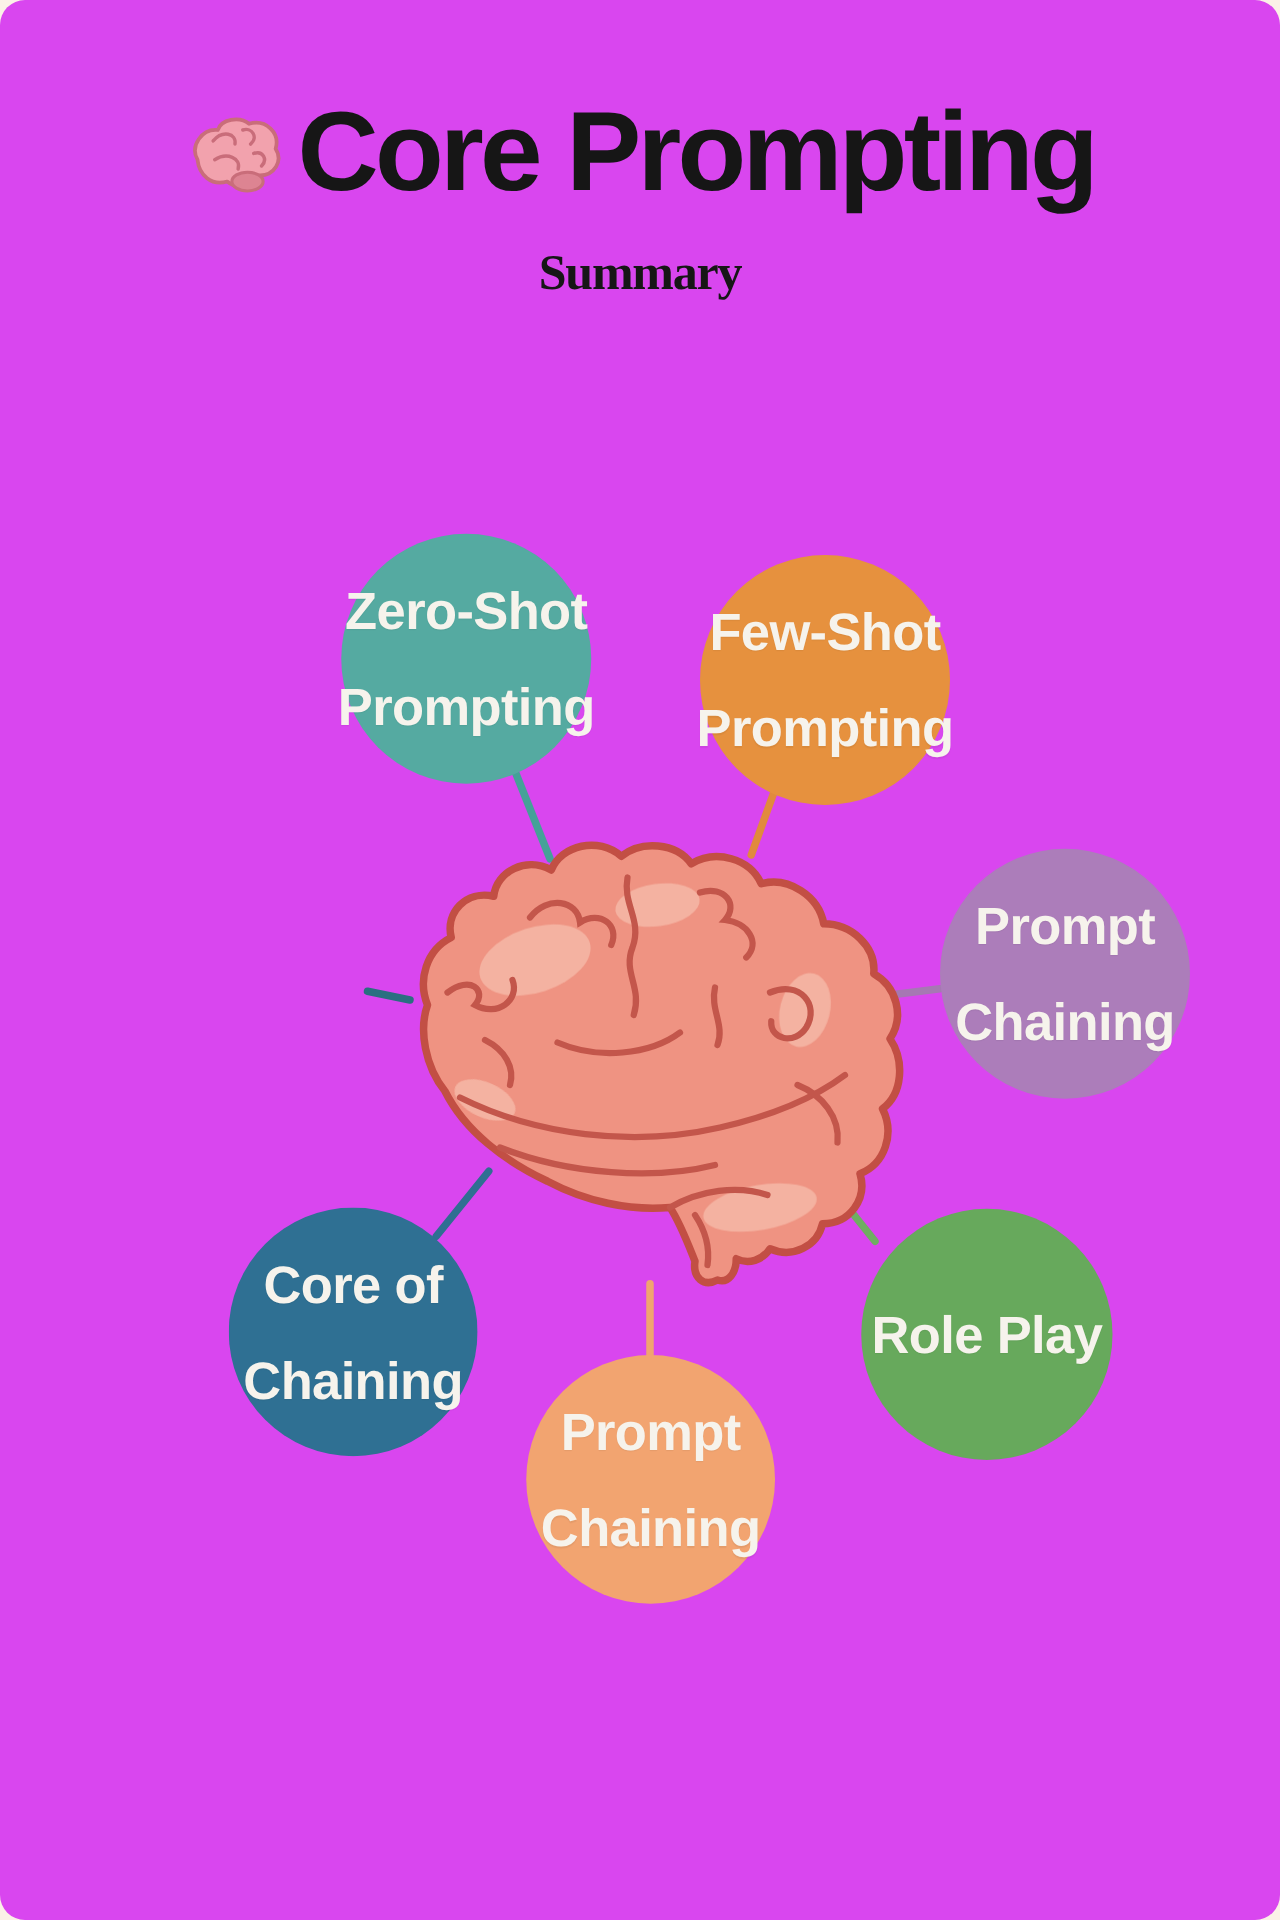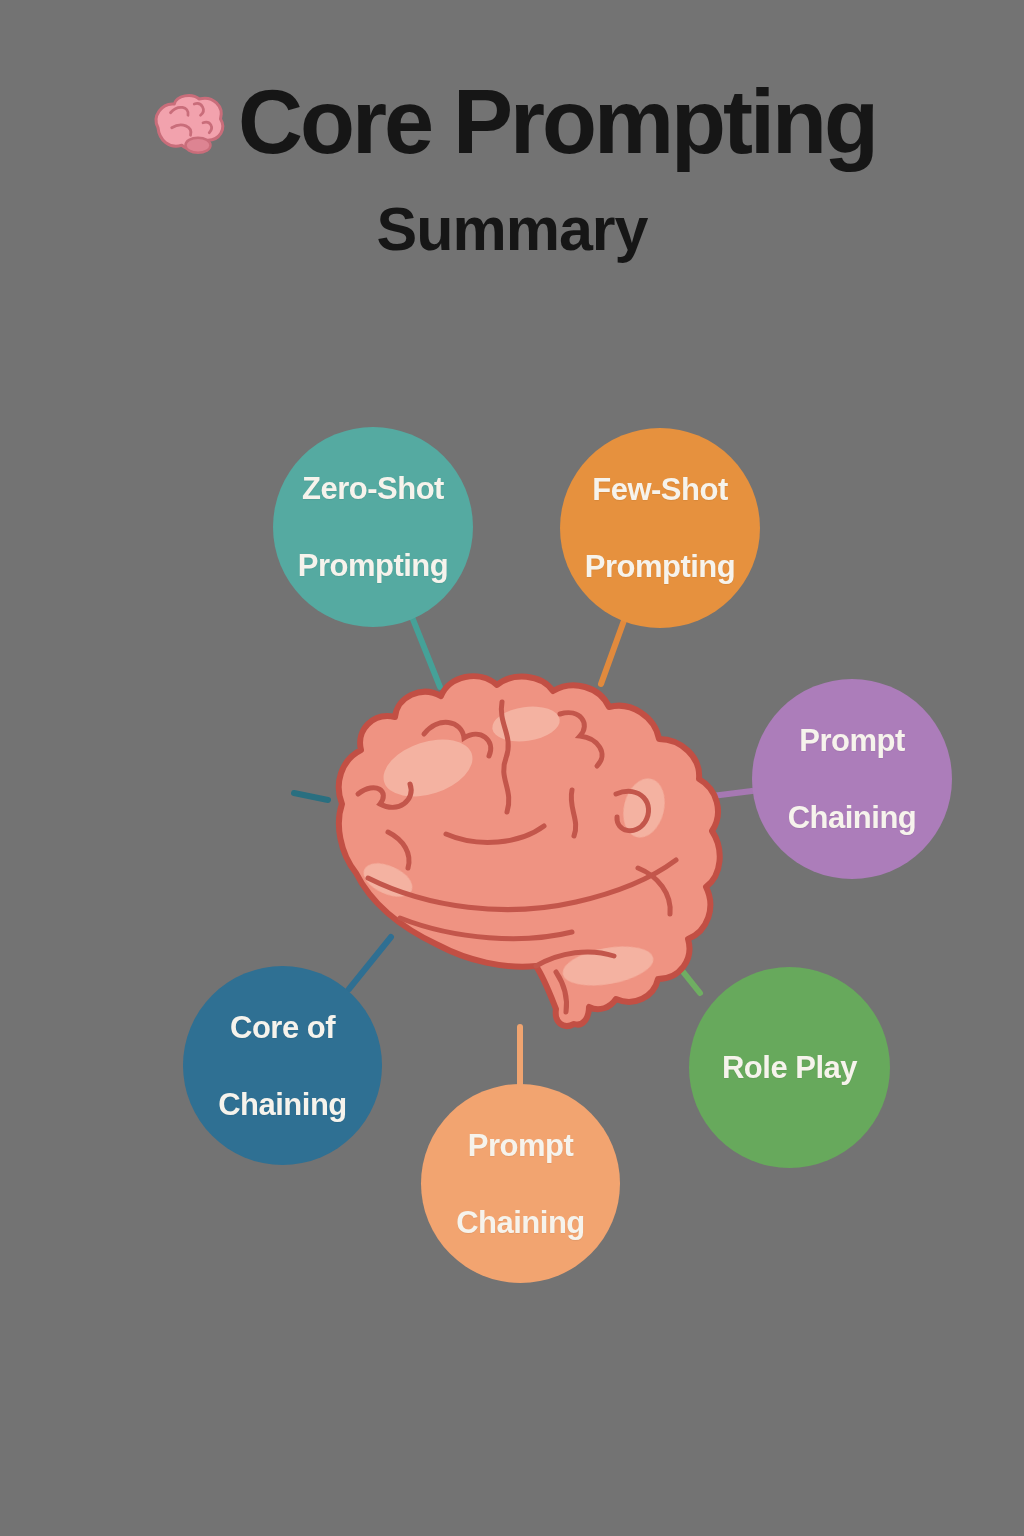--- a/index.html
+++ b/index.html
@@ -36,58 +36,59 @@
   .title-icon {
     width: 80px;
     height: 68px;
     margin-right: 10px;
     transform: translateY(2px);
     flex: 0 0 auto;
   }
   .subtitle {
     margin-top: 28px;
     font-weight: 700;
-    font-size: 61px;
+    font-size: 40px;
     letter-spacing: -1px;
+    font-family: Liberation Serif, serif;
   }
   
   .connectors, .brain-svg {
     position: absolute;
     pointer-events: none;
   }
   .connectors { left: 0; top: 0; }
   .brain-svg { left: 328px; top: 672px; }
   .node {
     position: absolute;
     border-radius: 50%;
     display: flex;
     flex-direction: column;
     align-items: center;
     justify-content: center;
     text-align: center;
     font-weight: 700;
-    font-size: 31px;
+    font-size: 42px;
     line-height: 41px;
     letter-spacing: -0.5px;
     text-shadow: 0 1px 1px rgba(0,0,0,0.06);
     gap: 36px;
   }
   .node-line:empty { display: none; }
   .node-zero-shot          { left: 273px; top: 427px;  width: 200px; height: 200px; }
-  .node-few-shot           { left: 560px; top: 428px;  width: 200px; height: 200px; }
+  .node-few-shot           { left: 560px; top: 444px;  width: 200px; height: 200px; }
   .node-self-consistency   { left: 95px;  top: 682px;  width: 206px; height: 206px; }
   .node-prompt-chaining-r  { left: 752px; top: 679px;  width: 200px; height: 200px; }
   .node-tree-of-thoughts   { left: 183px; top: 966px;  width: 199px; height: 199px; }
   .node-role-play          { left: 689px; top: 967px;  width: 201px; height: 201px; }
   .node-prompt-chaining-b  { left: 421px; top: 1084px; width: 199px; height: 199px; }
 </style>
 </head>
 <body>
 
-<div class="page" style="background-color: #737373;">
+<div class="page" style="background-color: #d946ef; border-radius: 20px;">
 
   <div class="header" style="color: rgb(22, 22, 22);">
     <div class="title-line">
       <svg class="title-icon" viewBox="0 0 64 54">
         <g stroke-width="2.4" stroke-linejoin="round" fill="#f2a2ad" stroke="#c96d7a">
           <path d="M 8 30 C 3 21, 11 10, 21 11 C 23 4, 35 2, 41 7 C 52 4, 61 13, 58 23 C 63 31, 57 40, 48 40 C 44 47, 33 49, 27 44 C 17 47, 9 40, 8 30 Z"></path>
         </g>
         <ellipse cx="40" cy="44" rx="10" ry="6" stroke-width="2" fill="#dd8492" stroke="#c96d7a"></ellipse>
         <g fill="none" stroke-width="2.2" stroke-linecap="round" stroke="#c96d7a">
           <path d="M 18 18 C 24 11, 33 13, 32 20"></path>

